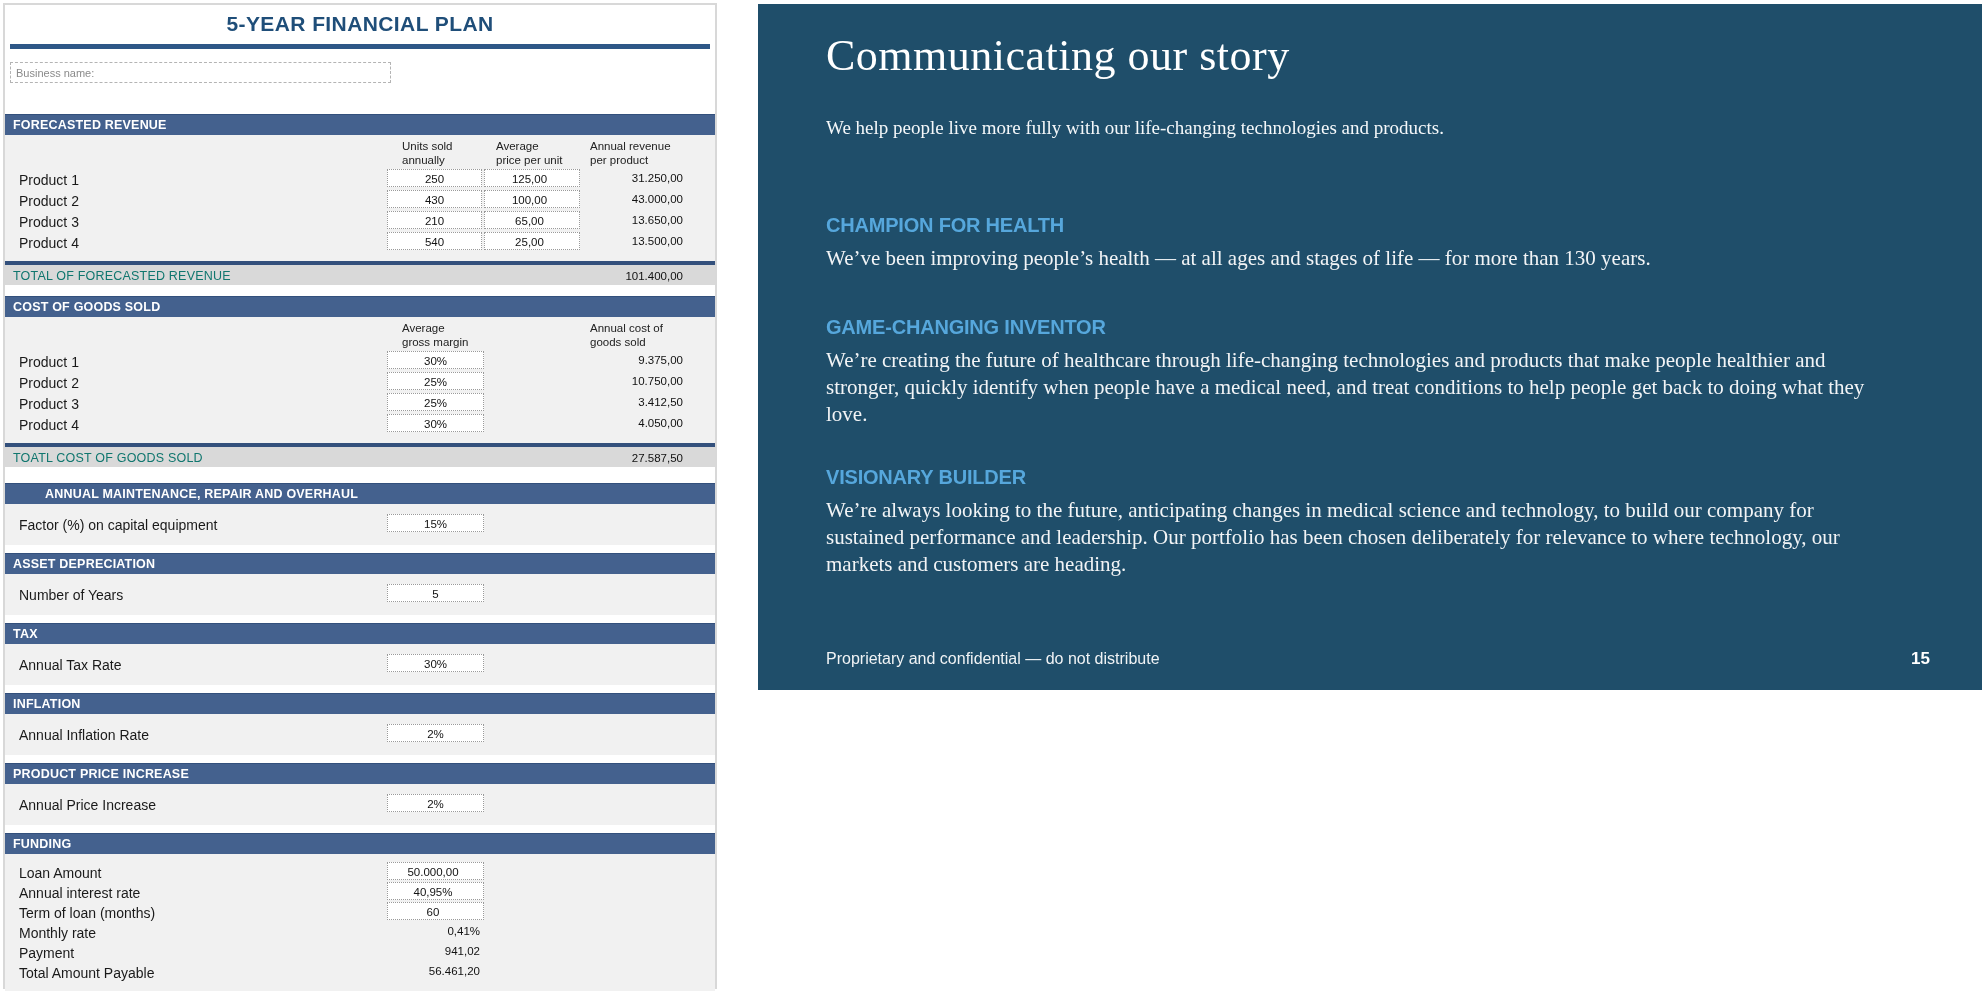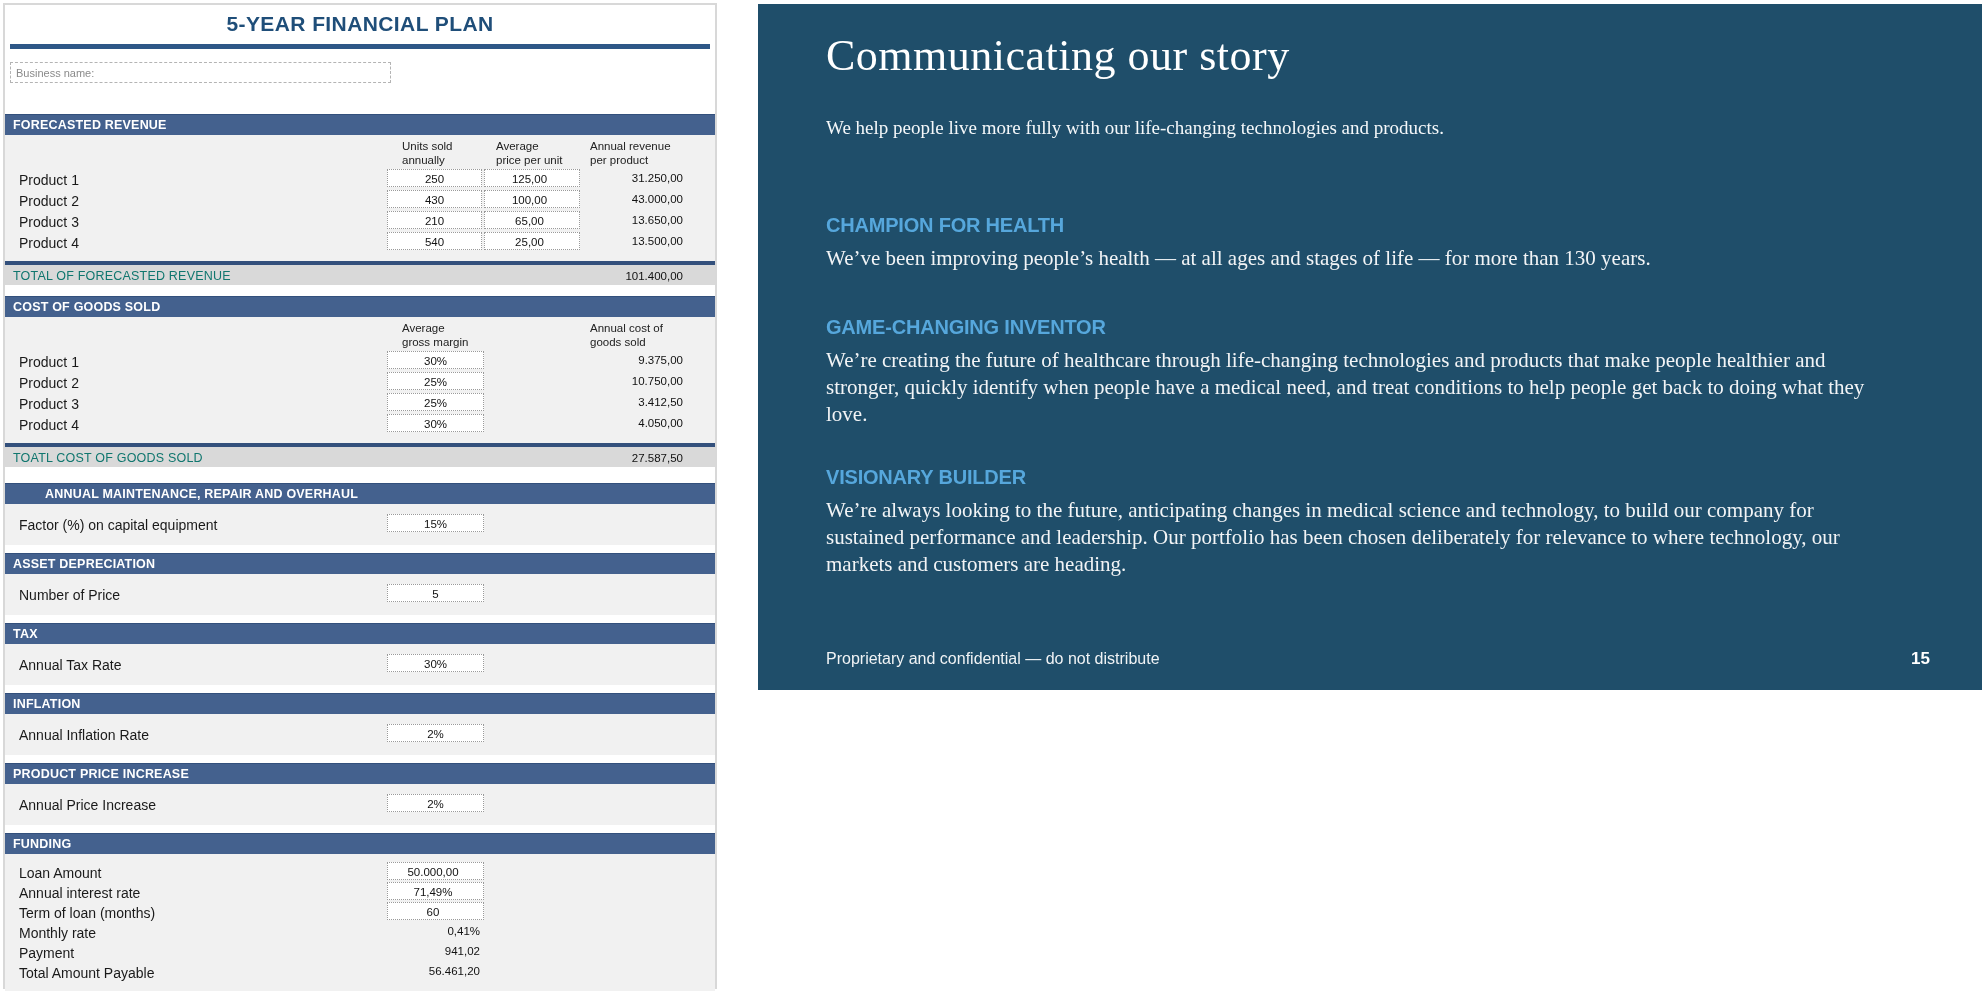--- a/index.html
+++ b/index.html
@@ -160,21 +160,21 @@
     <div class="sec-body pad-simple">
       <div class="trow">
         <span class="rlabel">Factor (%) on capital equipment</span>
         <span class="cell box bp center">15%</span>
       </div>
     </div>
 
     <div class="sec-h mt8">ASSET DEPRECIATION</div>
     <div class="sec-body pad-simple">
       <div class="trow">
-        <span class="rlabel">Number of Price</span>
+        <span class="rlabel">Number of Years</span>
         <span class="cell box bp center">5</span>
       </div>
     </div>
 
     <div class="sec-h mt8">TAX</div>
     <div class="sec-body pad-simple">
       <div class="trow">
         <span class="rlabel">Annual Tax Rate</span>
         <span class="cell box bp center">30%</span>
       </div>
@@ -197,21 +197,21 @@
     </div>
 
     <div class="sec-h mt8">FUNDING</div>
     <div class="sec-body pad-fund">
       <div class="frow">
         <span class="rlabel">Loan Amount</span>
         <span class="cell box bp rightpad">50.000,00</span>
       </div>
       <div class="frow">
         <span class="rlabel">Annual interest rate</span>
-        <span class="cell box bp rightpad">71,49%</span>
+        <span class="cell box bp rightpad">40,95%</span>
       </div>
       <div class="frow">
         <span class="rlabel">Term of loan (months)</span>
         <span class="cell box bp rightpad">60</span>
       </div>
       <div class="frow">
         <span class="rlabel">Monthly rate</span>
         <span class="cell vplain">0,41%</span>
       </div>
       <div class="frow">

